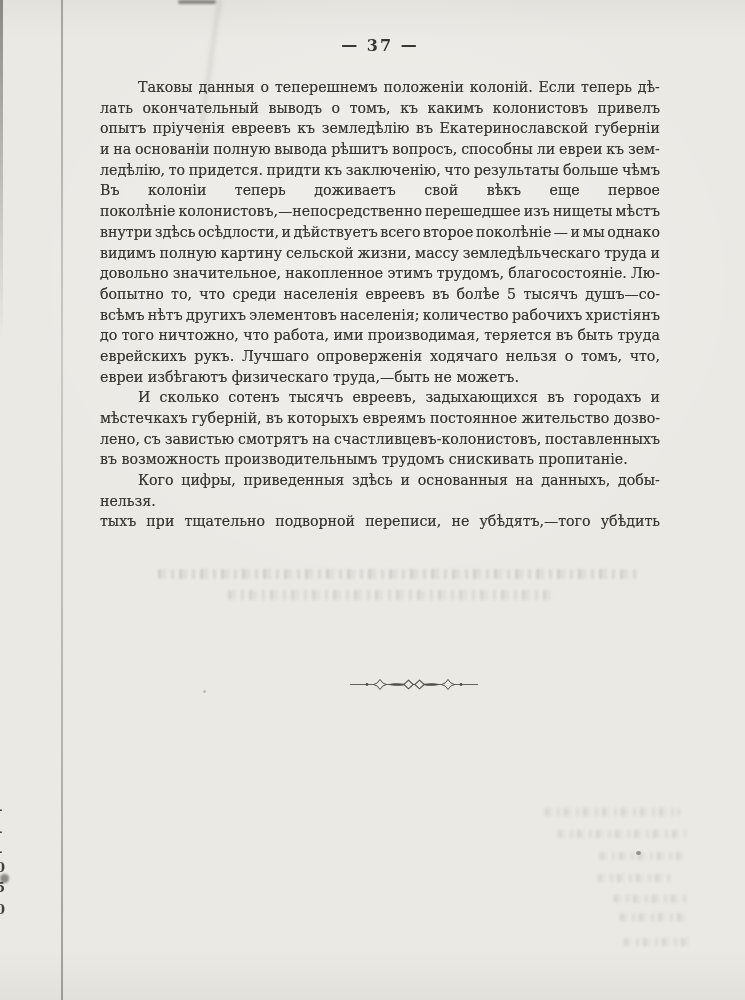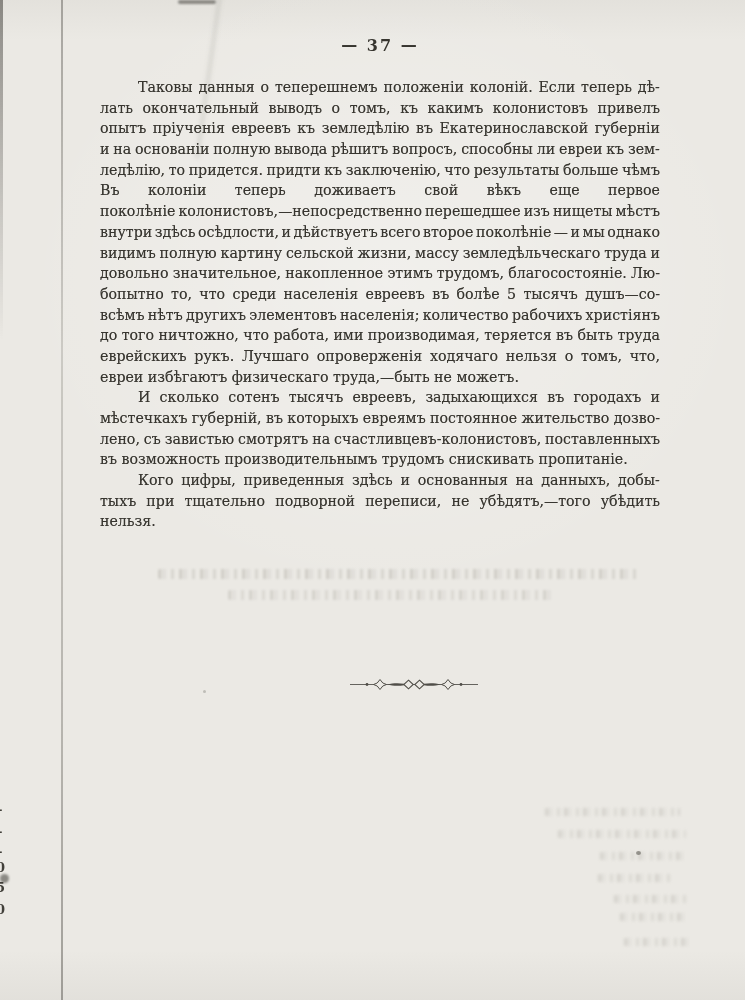--- a/index.html
+++ b/index.html
@@ -270,31 +270,31 @@
           <span>Кого</span>
           <span>цифры,</span>
           <span>приведенныя</span>
           <span>здѣсь</span>
           <span>и</span>
           <span>основанныя</span>
           <span>на</span>
           <span>данныхъ,</span>
           <span>добы-</span>
         </div>
+        <div class="line last">нельзя.</div>
         <div class="line just">
           <span>тыхъ</span>
           <span>при</span>
           <span>тщательно</span>
           <span>подворной</span>
           <span>переписи,</span>
           <span>не</span>
           <span>убѣдятъ,—того</span>
           <span>убѣдить</span>
         </div>
-        <div class="line last">нельзя.</div>
       </div>
     </div>
 
   <div class="ghost-line g1"></div>
   <div class="ghost-line g2"></div>
 
   <svg class="ornament" viewBox="0 0 128 15" xmlns="http://www.w3.org/2000/svg">
     <line x1="0" y1="7.5" x2="128" y2="7.5" stroke="#56544e" stroke-width="0.9"></line>
     <circle cx="17" cy="7.5" r="1.4" fill="#504e48"></circle>
     <circle cx="111" cy="7.5" r="1.4" fill="#504e48"></circle>

